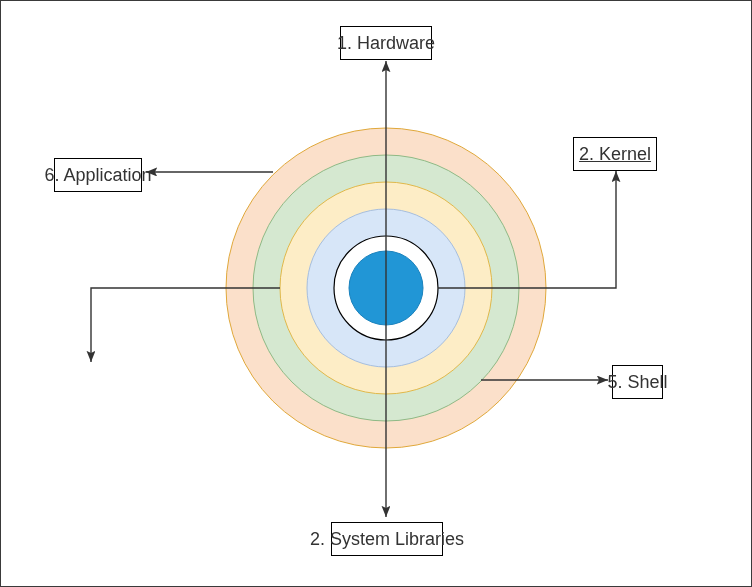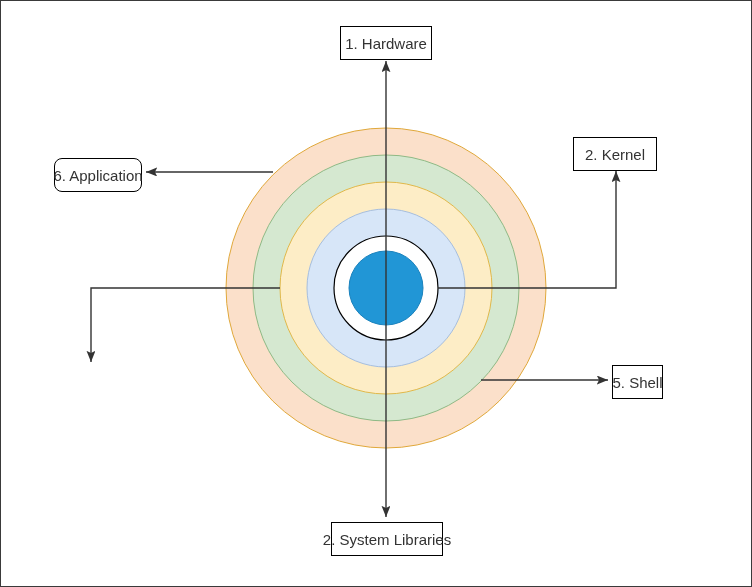--- a/index.html
+++ b/index.html
@@ -26,21 +26,21 @@
     width: 752px;
     height: 587px;
     display: block;
   }
   .node-box {
     position: absolute;
     box-sizing: border-box;
     background: #ffffff;
     border: 1px solid #000000;
     color: #333333;
-    font-size: 15px;
+    font-size: 18px;
     line-height: 1;
     display: flex;
     align-items: center;
     justify-content: center;
     white-space: nowrap;
     padding: 16px 9px;
     height: 30px;
   }
 </style>
 </head>
@@ -72,30 +72,30 @@
 
     <path d="M272,171 L145,171" fill="none" stroke="#333333" stroke-width="1.4" marker-end="url(#arrowhead)"></path>
 
     <path d="M480,379 L607,379" fill="none" stroke="#333333" stroke-width="1.4" marker-end="url(#arrowhead)"></path>
   </svg>
 
   <div class="node-box" style="left:339px; top:25px; width:92px;">
     <span>1. Hardware</span>
   </div>
 
-  <div class="node-box" style="left:572px; top:136px; width:84px;">
+  <div class="node-box" style="left:572px; top:136px; width:84px;text-decoration:underline;">
     <span>2. Kernel</span>
   </div>
 
 
   <div class="node-box" style="left:330px; top:521px; width:112px;">
     <span>2. System Libraries</span>
   </div>
 
   <div class="node-box" style="left:611px; top:364px; width:51px;text-align:center;">
     <span>5. Shell</span>
   </div>
 
-  <div class="node-box" style="left:53px; top:157px; width:88px;border-radius:8px;">
+  <div class="node-box" style="left:53px; top:157px; width:88px;">
     <span>6. Application</span>
   </div>
 
 </div>
 
 </body></html>

